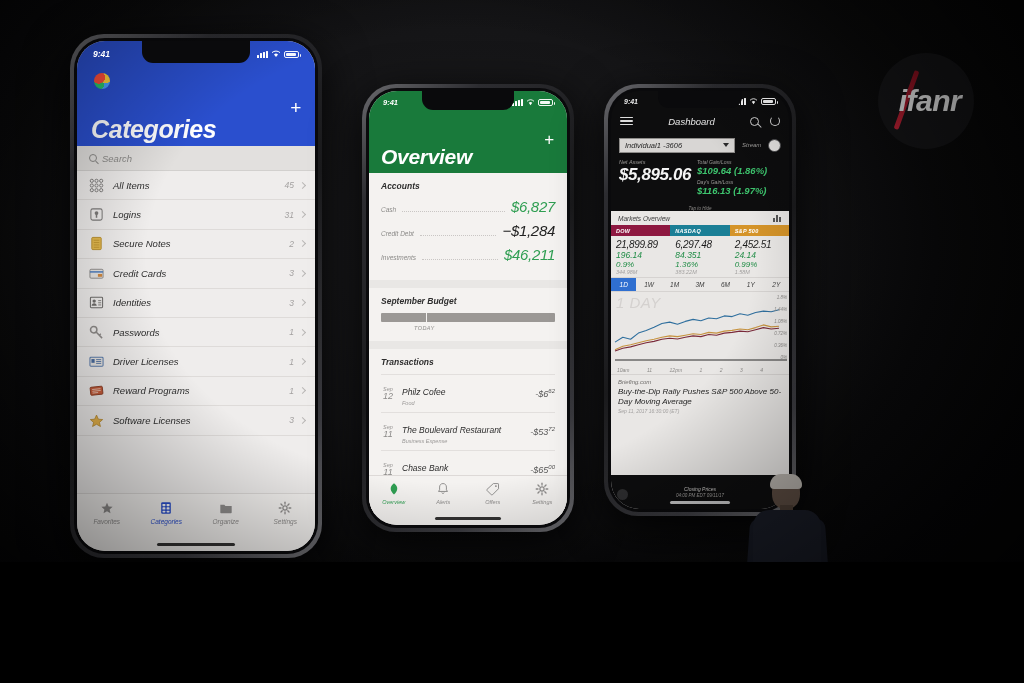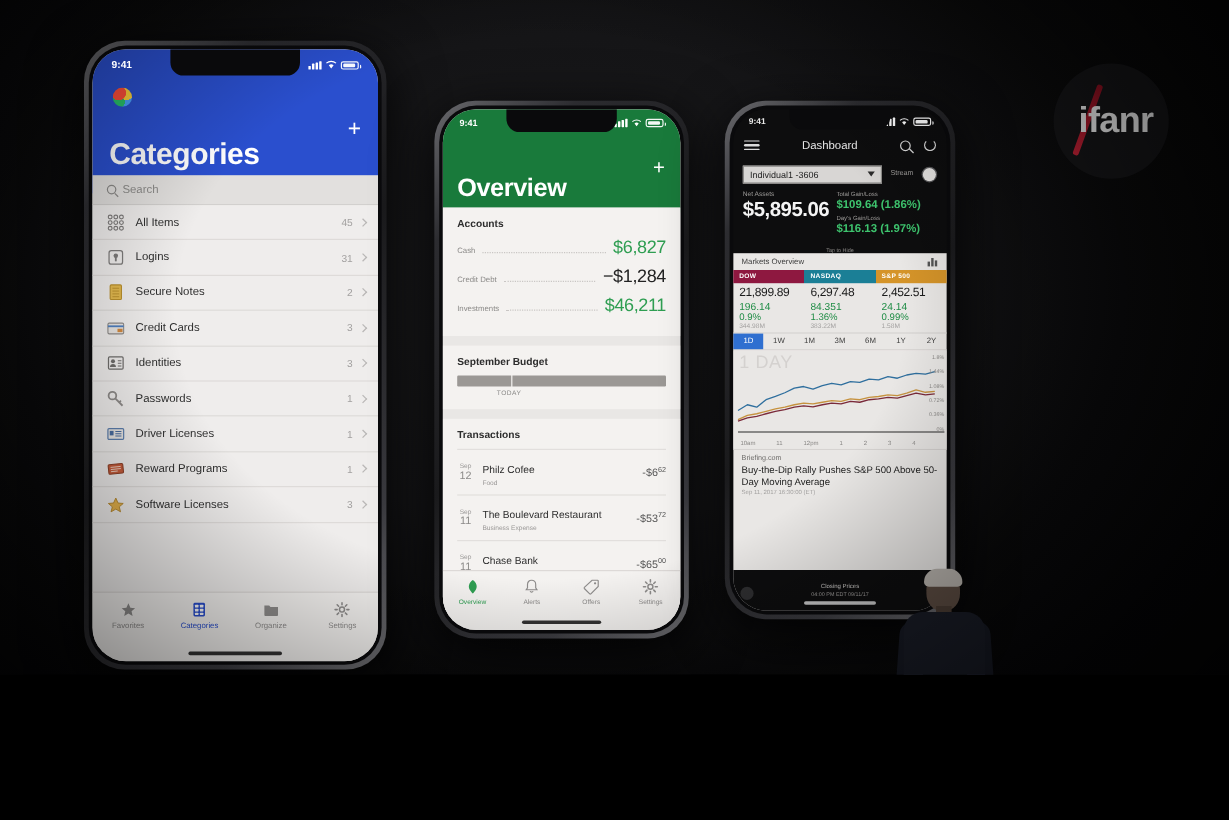--- a/index.html
+++ b/index.html
@@ -9,20 +9,21 @@
     font-family: "Liberation Sans", sans-serif;
     overflow: hidden;
   }
   #stage {
     position: relative;
     width: 1024px; height: 562px;
     background:
       radial-gradient(ellipse 620px 460px at 46% 42%, #1b1b1d 0%, #151517 45%, #0a0a0b 75%, #050506 100%),
       #000;
     overflow: hidden;
+    font-style: italic;
   }
 
   
   .ifanr {
     position: absolute; left: 878px; top: 53px;
     width: 96px; height: 96px; border-radius: 50%;
     background: #151517;
     display: flex; align-items: center; justify-content: center;
     overflow: hidden;
   }

